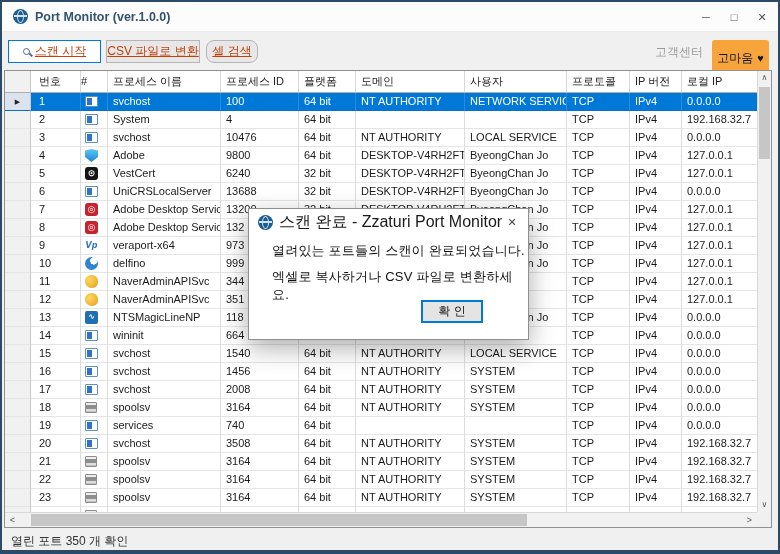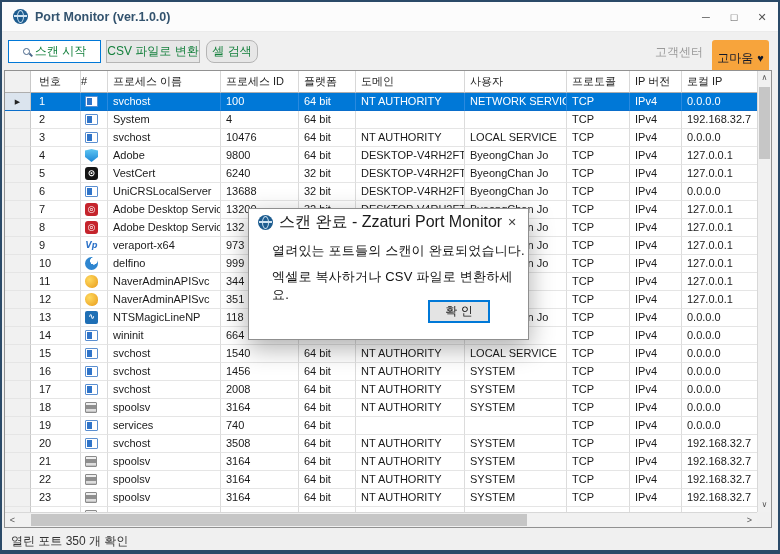--- a/index.html
+++ b/index.html
@@ -13,21 +13,21 @@
   .globe{display:inline-block;width:15px;height:15px;border-radius:50%;background:#1d5c8f;position:relative;vertical-align:middle;}
   .globe::before{content:"";position:absolute;left:1px;right:1px;top:6px;height:2px;background:#cfe3f2;}
   .globe::after{content:"";position:absolute;left:4px;top:1px;bottom:1px;width:5px;border:1px solid #cfe3f2;border-radius:50%;}
   .app-icon{position:absolute;left:11px;top:7px;}
   .title-text{position:absolute;left:33px;top:0;line-height:30px;font-size:12.5px;font-weight:bold;color:#33536e;}
   .winctrls{position:absolute;right:2px;top:0;height:30px;display:flex;}
   .wbtn{width:28px;height:30px;text-align:center;line-height:30px;font-size:11px;color:#555;}
 
   
   .toolbar{position:absolute;left:0;top:31px;width:776px;height:38px;background:#f0f0f0;}
-  .btn{position:absolute;top:7px;height:23px;font-size:12px;color:#15803d;display:flex;align-items:center;justify-content:center;gap:5px;}
+  .btn{position:absolute;top:7px;height:23px;font-size:12px;color:#c2410c;display:flex;align-items:center;justify-content:center;gap:5px;text-decoration:underline;}
   .btn-scan{left:6px;width:93px;background:#fff;border:1px solid #0078d7;}
   .btn-gray{background:#e7e7e7;border:1px solid #b5b5b5;}
   .btn-csv{left:104px;width:94px;}
   .btn-cell{left:204px;width:52px;border-radius:8px;}
   .mag{display:inline-block;width:7px;height:7px;border:1.5px solid #49678a;border-radius:50%;position:relative;}
   .mag::after{content:"";position:absolute;width:4px;height:1.5px;background:#49678a;right:-4px;bottom:-1px;transform:rotate(45deg);}
   .support{position:absolute;left:653px;top:11px;font-size:12px;color:#9a9a9a;}
   .thanks{position:absolute;left:710px;top:7px;width:57px;height:37px;background:#f7a43c;border-radius:3px;
           color:#0f172a;font-size:12px;display:flex;align-items:center;justify-content:center;gap:4px;}
   .heart{font-size:11px;line-height:1;}
@@ -86,21 +86,21 @@
   .corner{position:absolute;right:0;bottom:0;width:14px;height:15px;background:#f0f0f0;}
 
   
   .dialog{position:absolute;left:246px;top:206px;width:281px;height:132px;background:#fff;border:1px solid #8f8f8f;
           box-shadow:0 8px 24px rgba(0,0,0,.32);}
   .dlg-icon{position:absolute;left:9px;top:6px;}
   .dlg-title{position:absolute;left:30px;top:0;line-height:26px;font-size:16px;color:#1a1a1a;}
   .dlg-close{position:absolute;right:4px;top:3px;width:24px;height:20px;text-align:center;line-height:20px;font-size:11px;color:#444;}
   .dlg-msg{position:absolute;left:23px;font-size:13px;color:#111;letter-spacing:.2px;}
   .m1{top:33px;} .m2{top:59px;}
-  .dlg-ok{position:absolute;left:179px;top:91px;width:62px;height:23px;background:#e4e4e4;border:2px solid #0078d7;
+  .dlg-ok{position:absolute;left:172px;top:91px;width:62px;height:23px;background:#e4e4e4;border:2px solid #0078d7;
           font-size:12px;color:#111;display:flex;align-items:center;justify-content:center;}
 
   
   .statusbar{position:absolute;left:0;top:528px;width:776px;height:20px;background:#f0f0f0;}
   .status-text{position:absolute;left:9px;top:3px;font-size:12px;color:#333;}
 </style>
 </head>
 <body>
 
 <div id="win">

